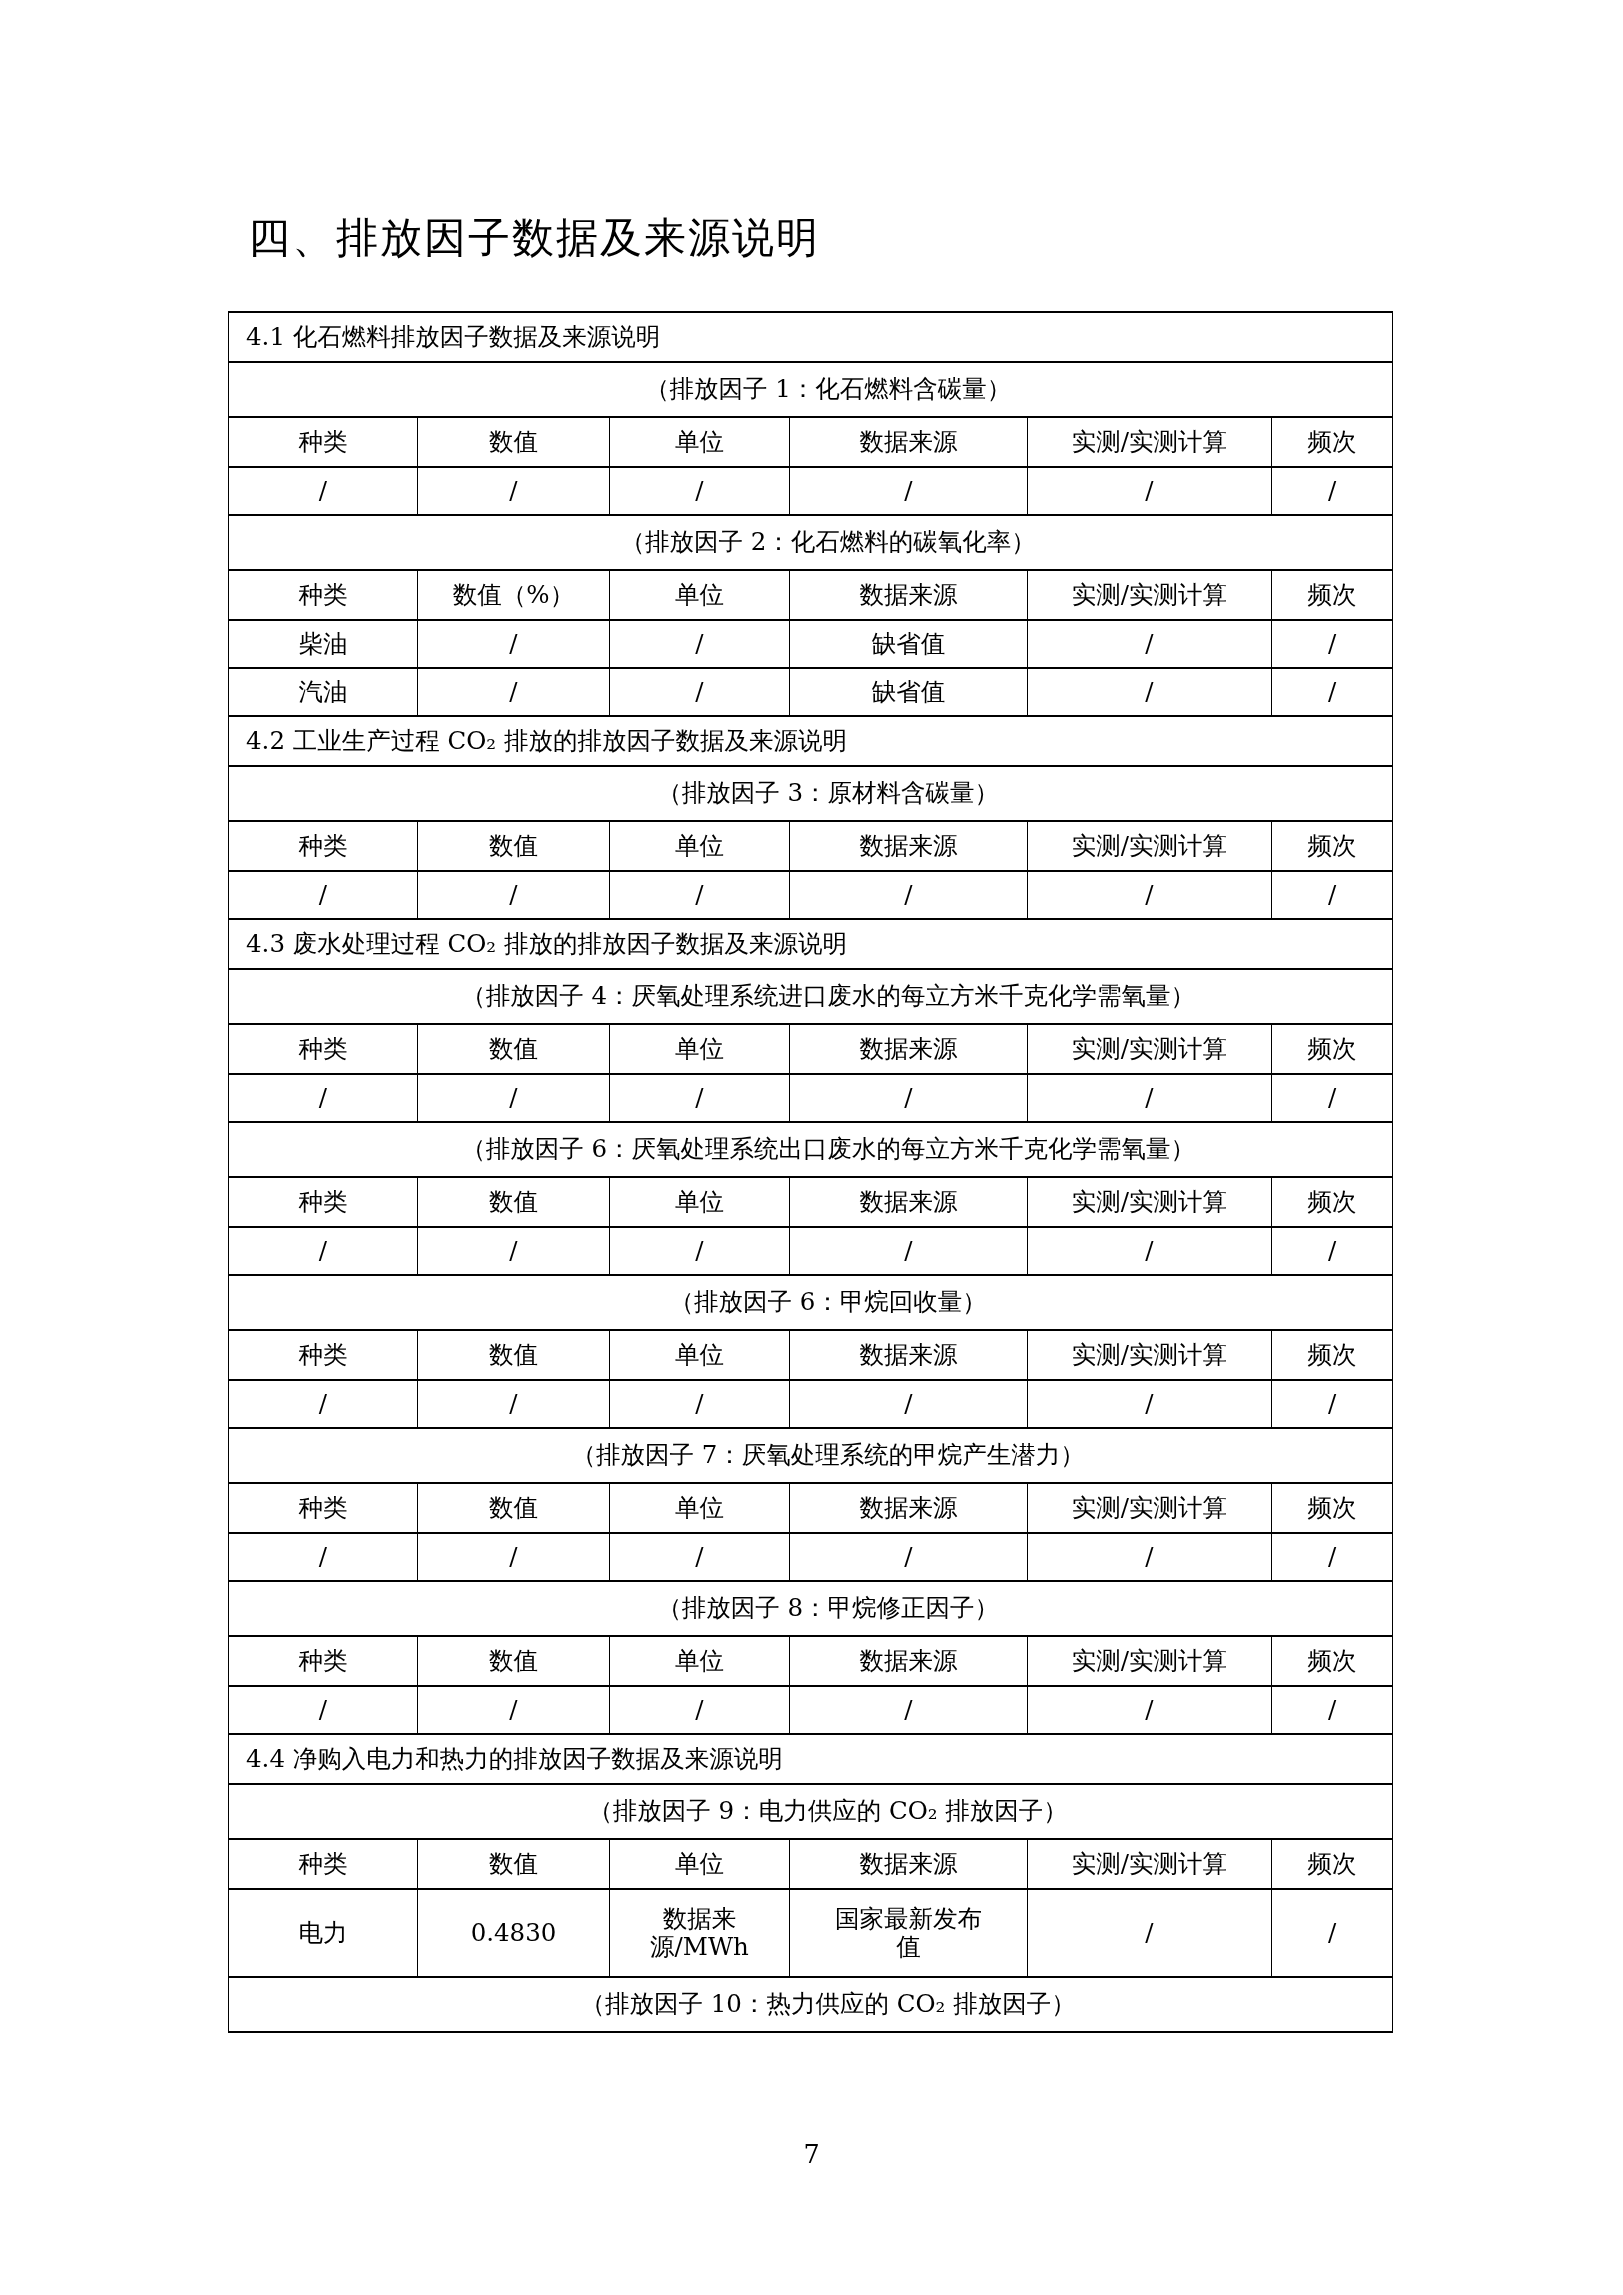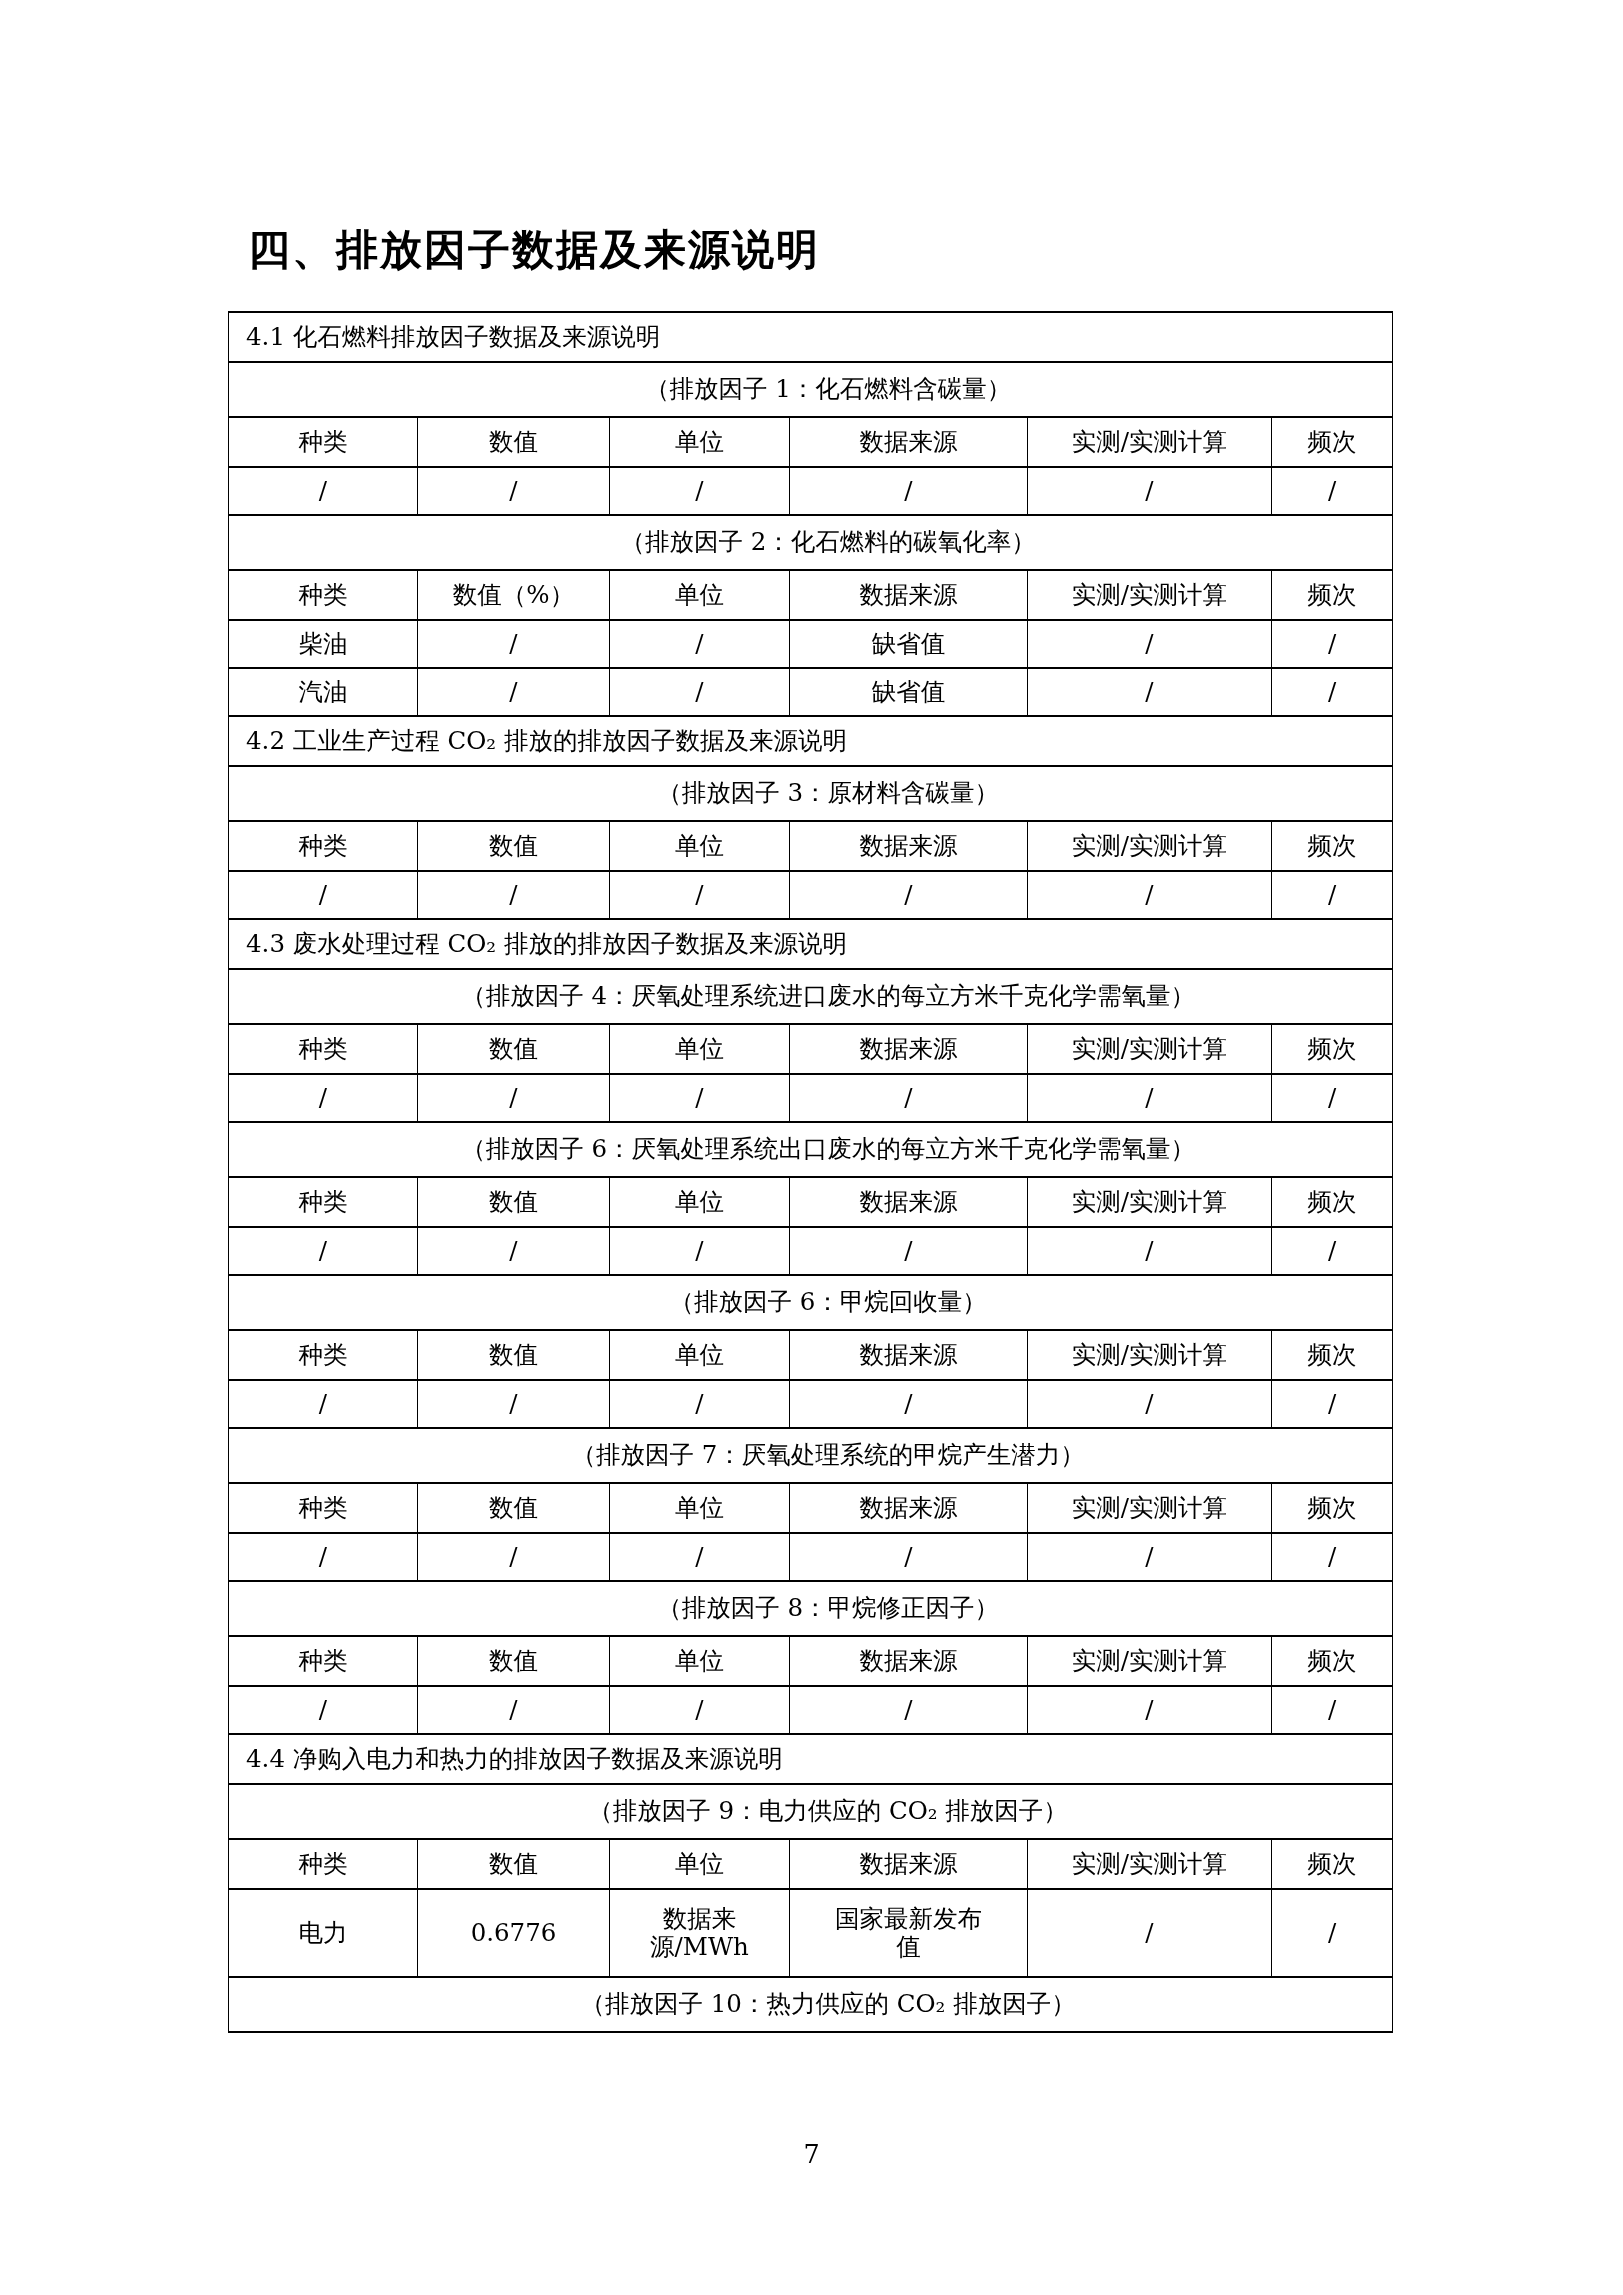--- a/index.html
+++ b/index.html
@@ -7,24 +7,24 @@
     position:relative;
     width:1623px;
     height:2295px;
     background:#ffffff;
     font-family:"DejaVu Serif","Liberation Serif",serif;
     color:#000;
   }
   .doc-title{
     position:absolute;
     left:248px;
-    top:222px;
+    top:210px;
     margin:0;
     font-size:42px;
-    font-weight:bold;
+    font-weight:normal;
     letter-spacing:2px;
     white-space:nowrap;
   }
   table.factors{
     position:absolute;
     left:228px;
     top:311px;
     width:1164px;
     border-collapse:collapse;
     table-layout:fixed;
@@ -282,21 +282,21 @@
         <tr class="header">
           <td><span>种类</span></td>
           <td><span>数值</span></td>
           <td><span>单位</span></td>
           <td><span>数据来源</span></td>
           <td><span>实测/实测计算</span></td>
           <td><span>频次</span></td>
         </tr>
         <tr class="data tall">
           <td><span>电力</span></td>
-          <td><span>0.6776</span></td>
+          <td><span>0.4830</span></td>
           <td><span>数据来源/MWh</span></td>
           <td><span>国家最新发布值</span></td>
           <td><span>/</span></td>
           <td><span>/</span></td>
         </tr>
         <tr class="span">
           <td colspan="6">（排放因子 10：热力供应的 CO₂ 排放因子）</td>
         </tr>
       </tbody>
   </table>

